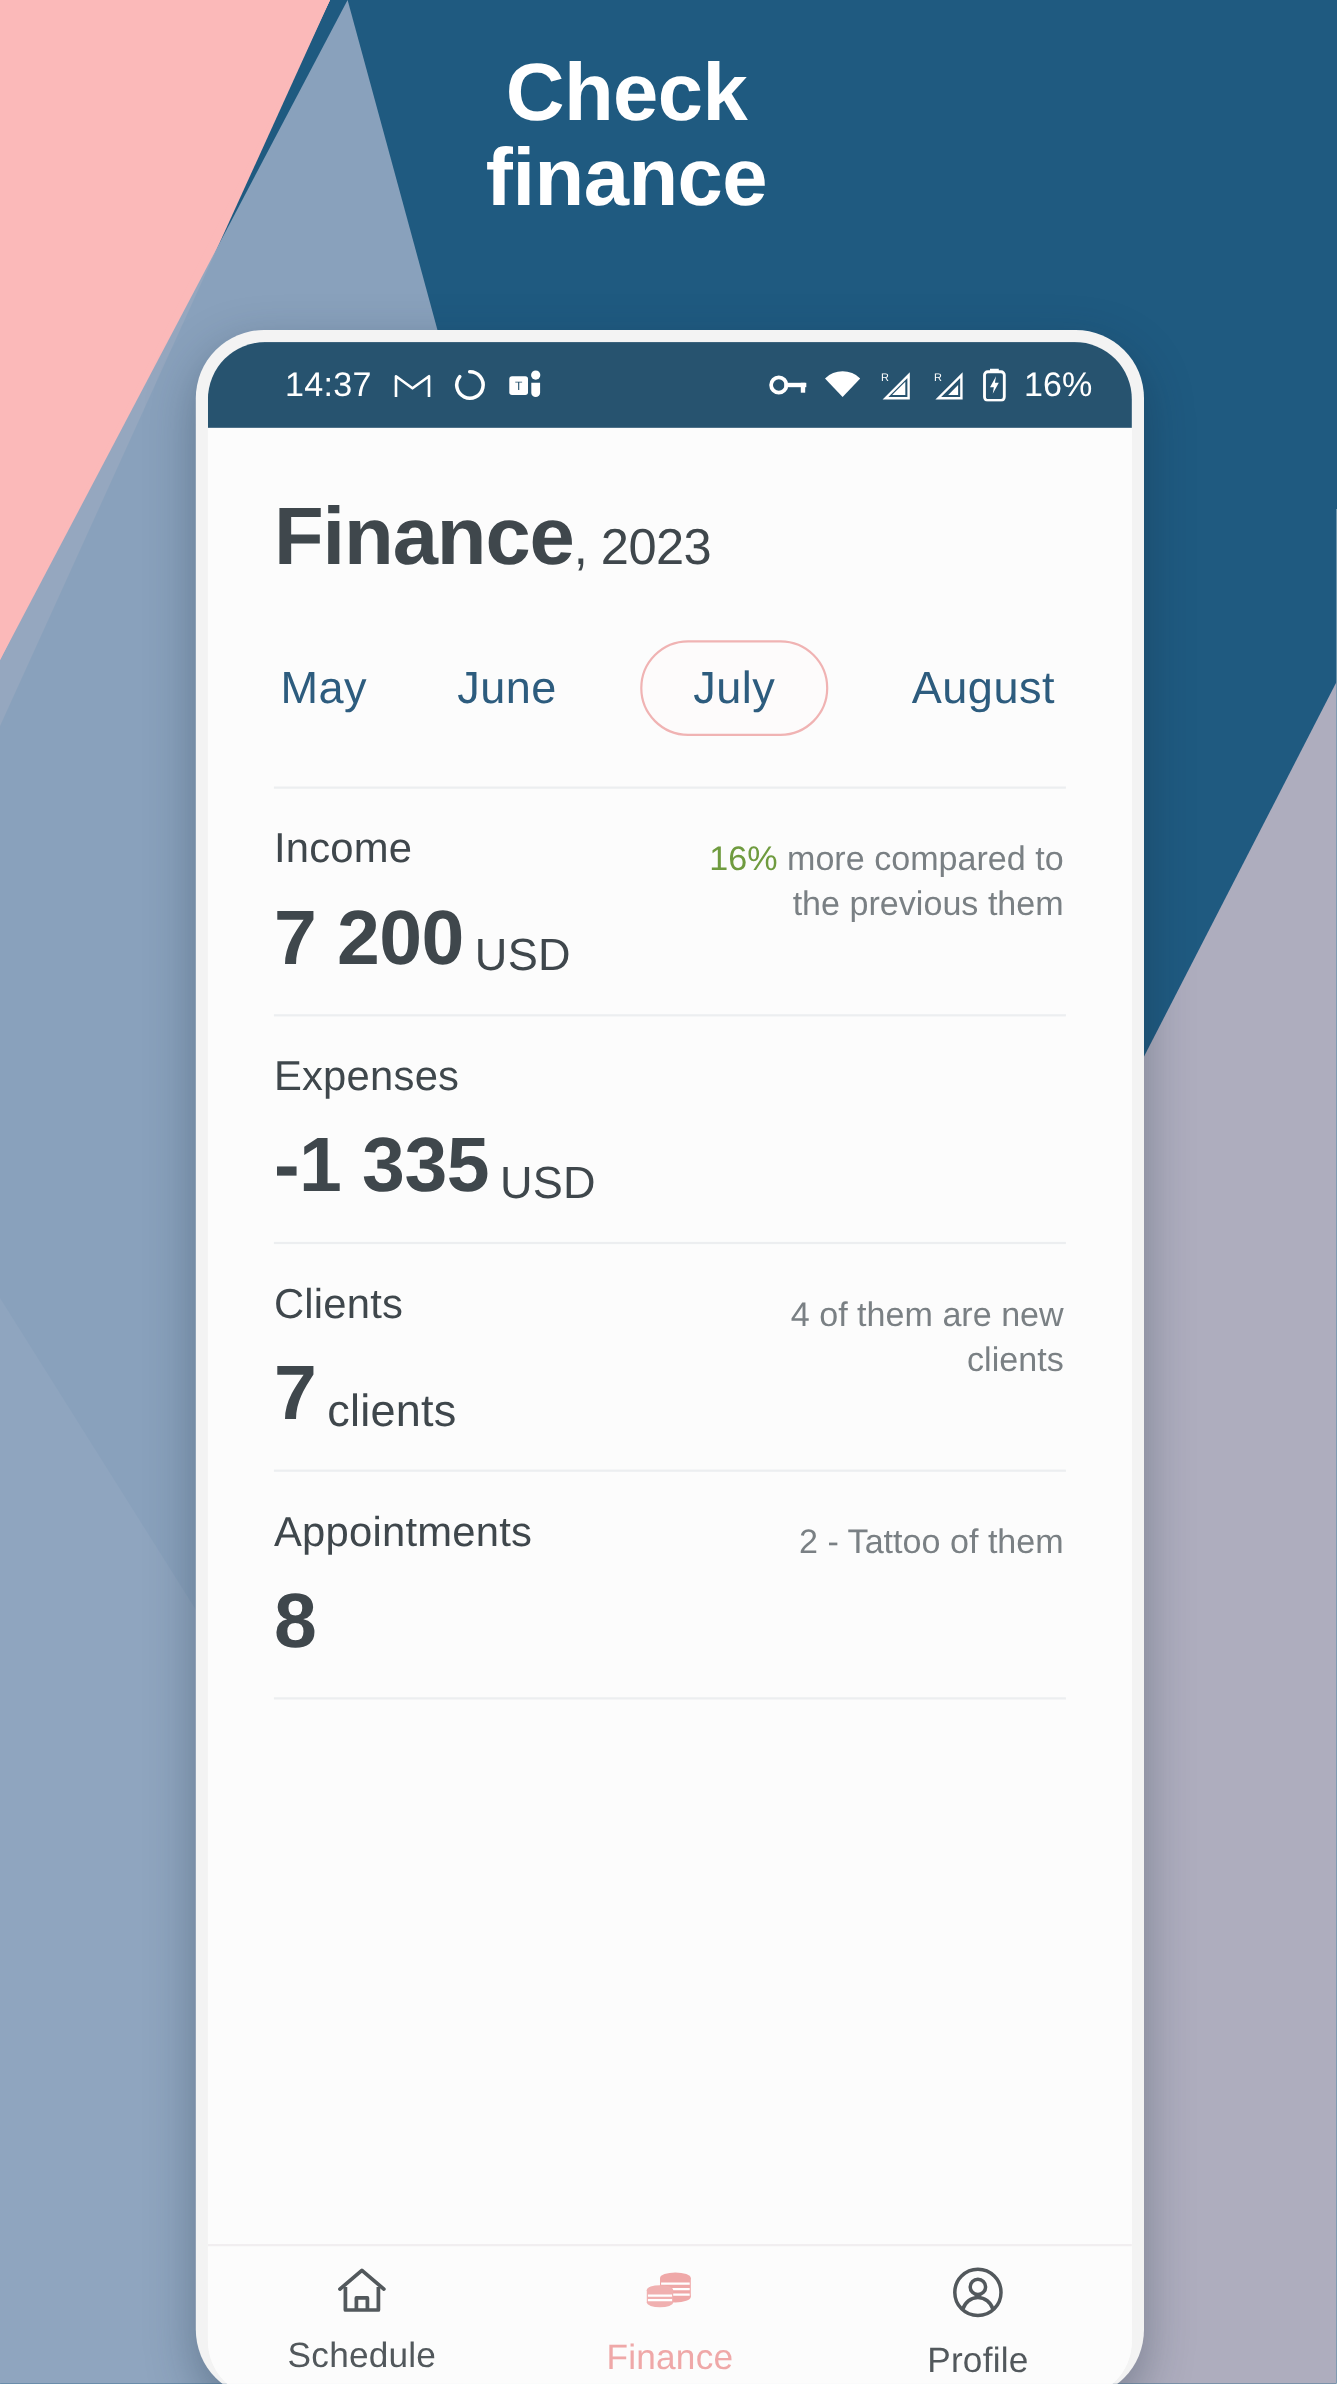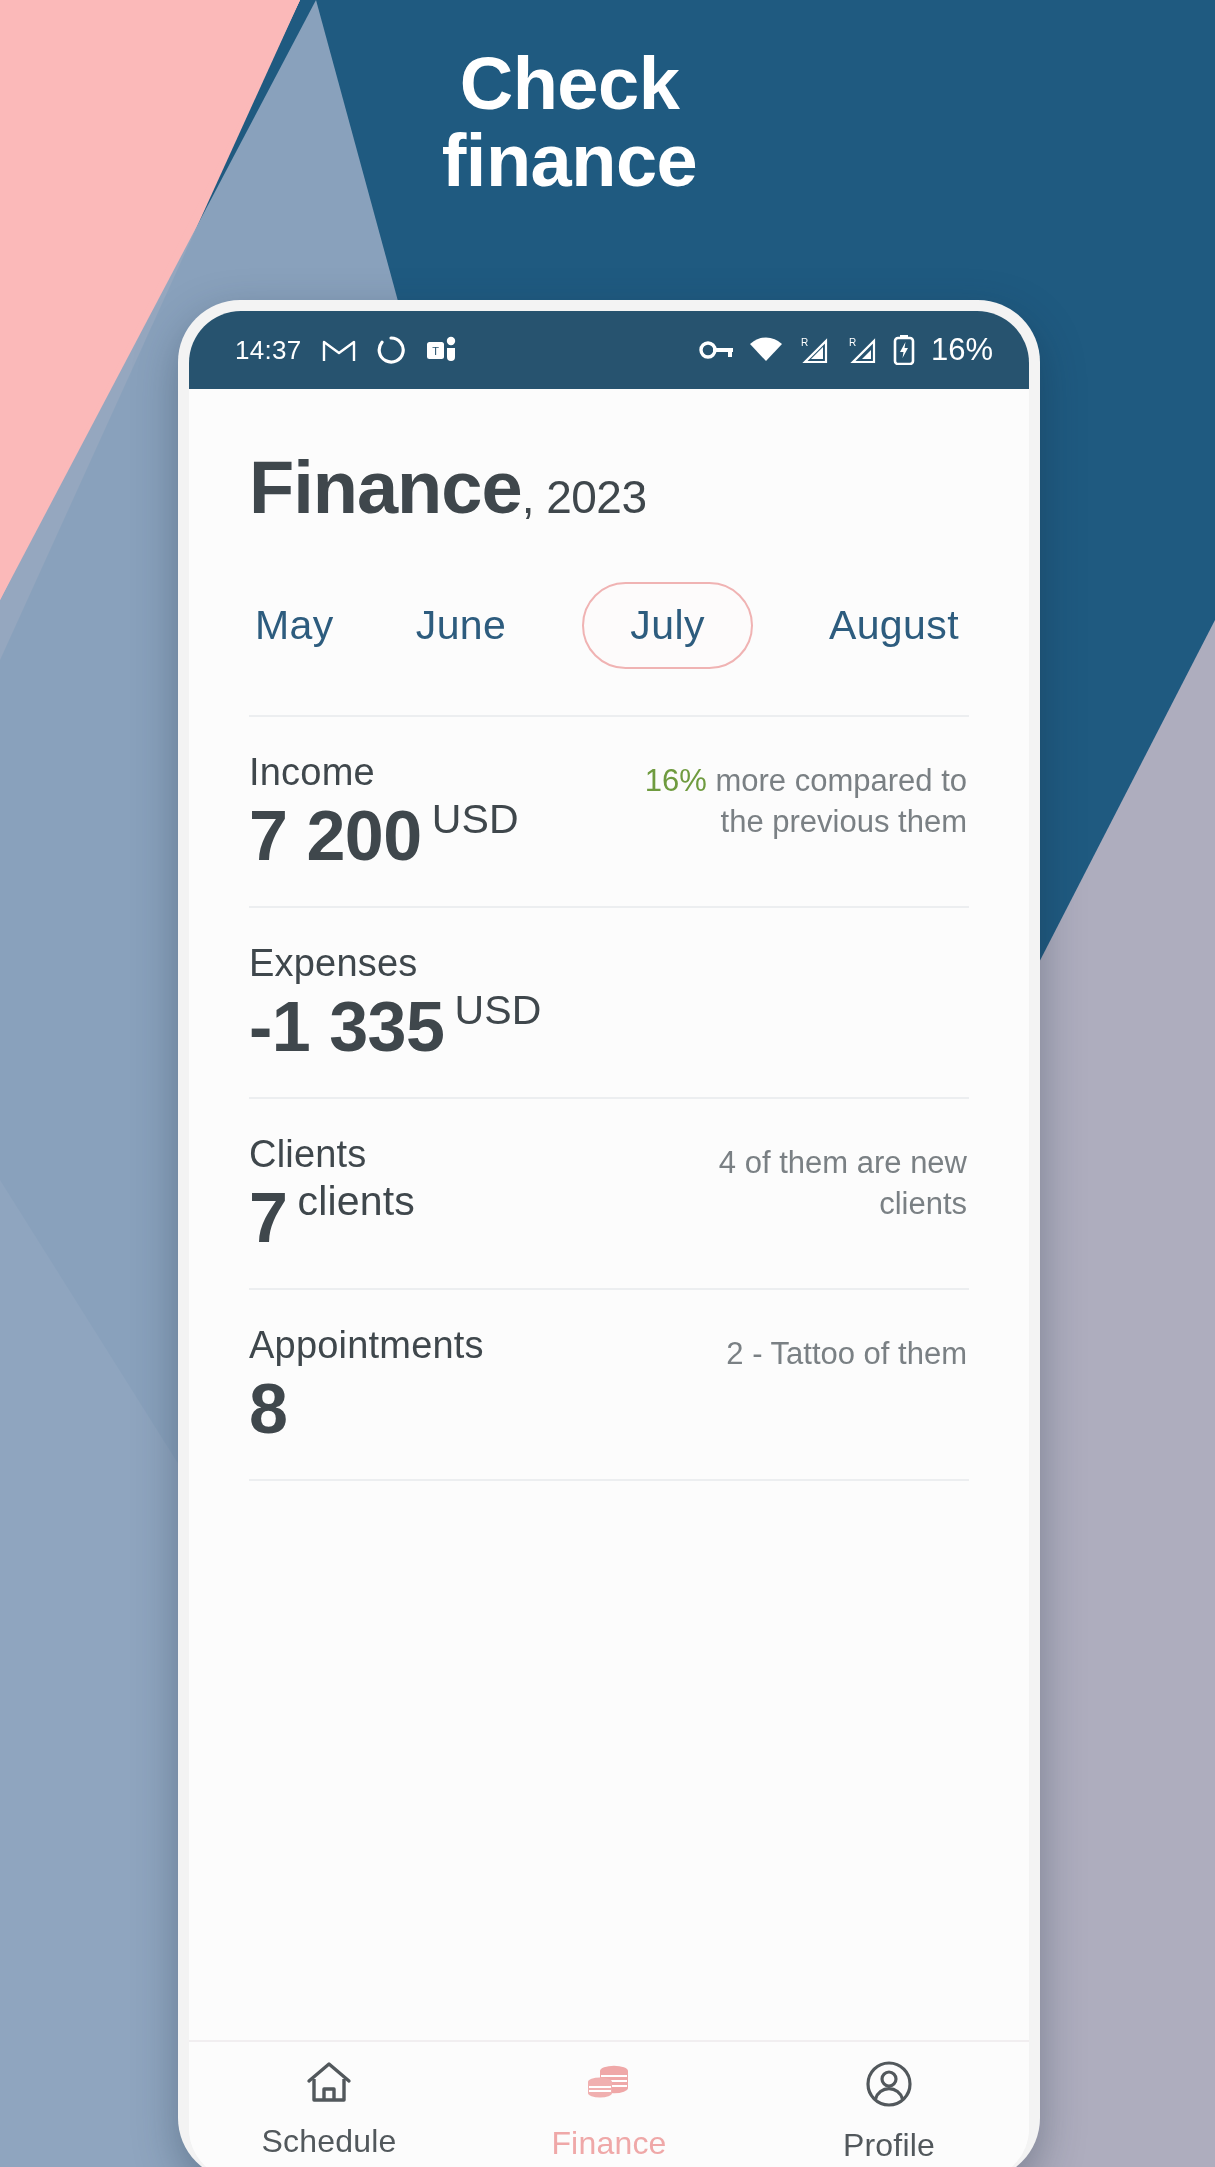--- a/index.html
+++ b/index.html
@@ -48,21 +48,21 @@
   .statusbar {
     height:78px; flex:0 0 78px;
     background:#27536f;
     color:#fff;
     display:flex; align-items:center;
     padding:0 36px 0 46px;
     font-size:31px;
   }
   .sb-left { display:flex; align-items:center; gap:20px; }
   .sb-right { display:flex; align-items:center; gap:14px; margin-left:auto; }
-  .sb-time { font-size:26px; letter-spacing:.3px; }
+  .sb-time { font-size:31px; letter-spacing:.3px;margin-left:24px; }
   .sb-ico { display:inline-flex; align-items:center; }
   .sb-batt-txt { font-size:31px; margin-left:2px; }
 
   
   .appbody {
     flex:1 1 auto;
     background:#fcfcfc;
     display:flex; flex-direction:column;
     padding:0 60px;
     overflow:hidden;
@@ -98,22 +98,22 @@
   }
 
   .divider { height:2px; background:#eceef0; margin:0; }
   .div-top { margin-top:46px; }
 
   .stat { padding:34px 0 30px 0; position:relative; min-height:168px; }
   .stat .label {
     font-size:38px; color:#3f474c; letter-spacing:.2px;
   }
   .stat .valrow {
-    margin-top:2px;
-    display:flex; align-items:flex-start;
+    margin-top:18px;
+    display:flex; align-items:flex-end;
   }
   .stat .value {
     font-size:70px; font-weight:bold; color:#3f474c; letter-spacing:-.5px;
   }
   .stat .unit {
     font-size:41px; color:#3f474c; margin-left:10px; letter-spacing:.2px;
   }
   .stat .note {
     position:absolute; right:2px; bottom:34px;
     text-align:right;

